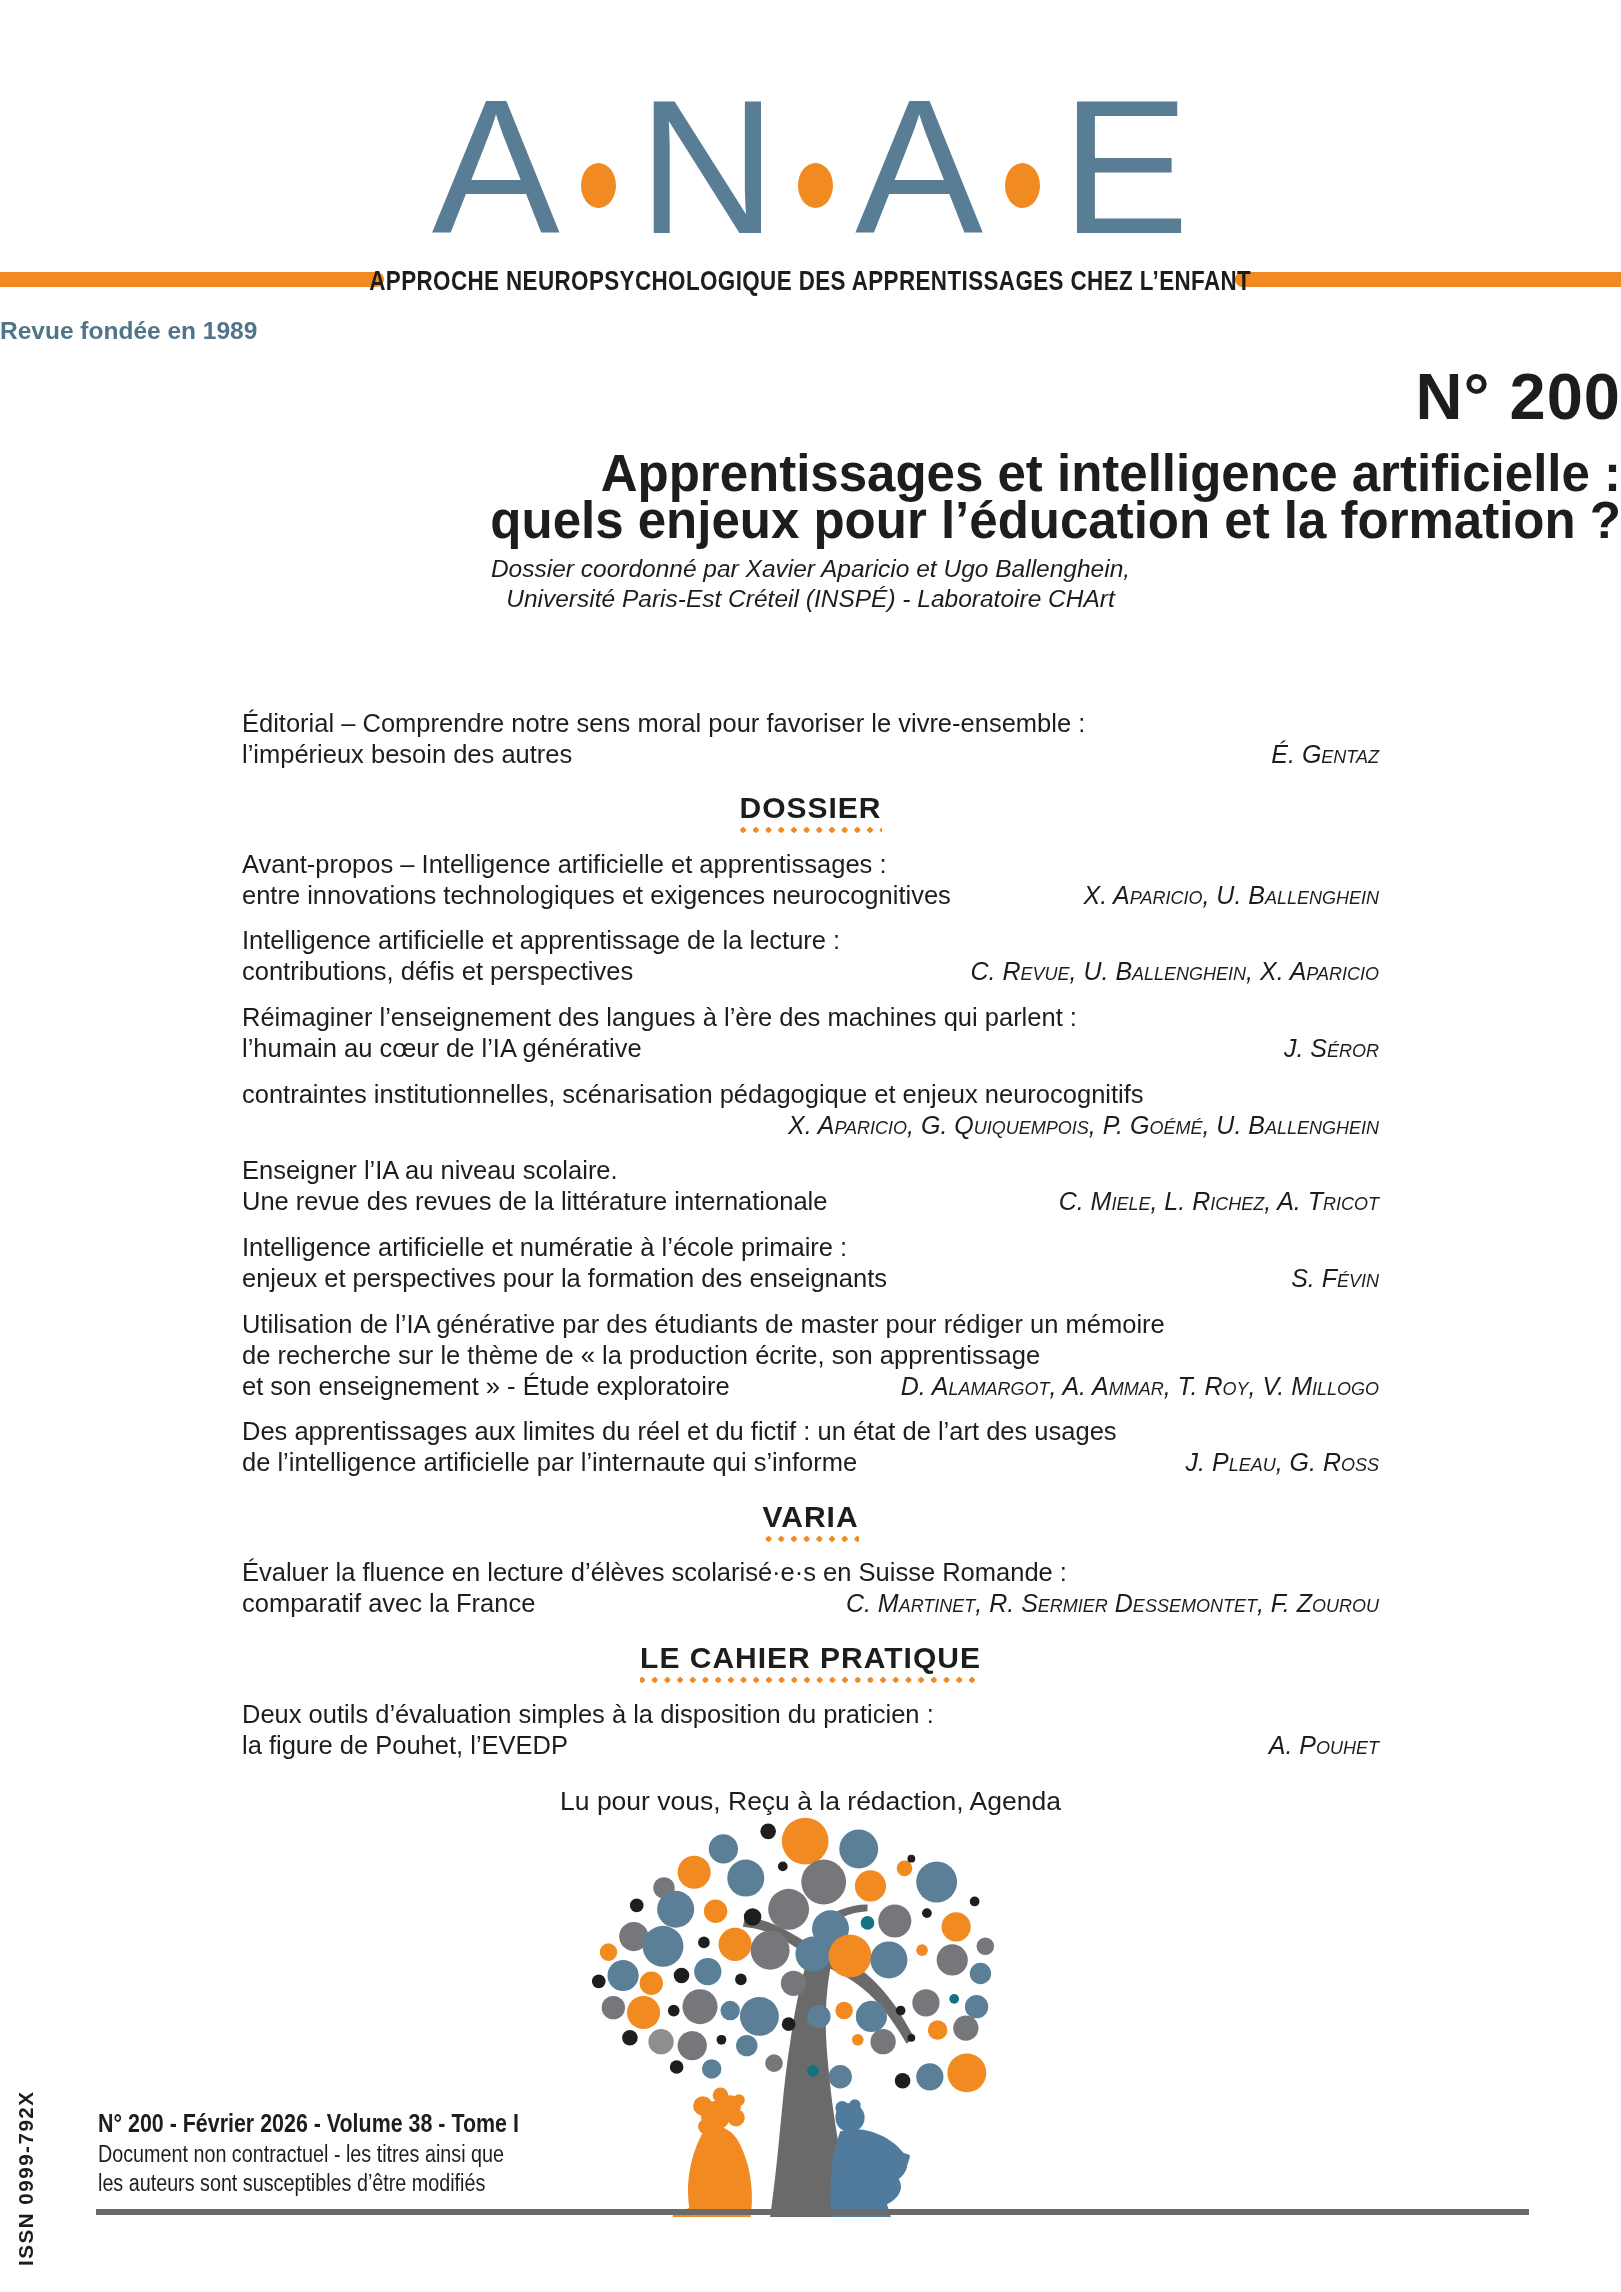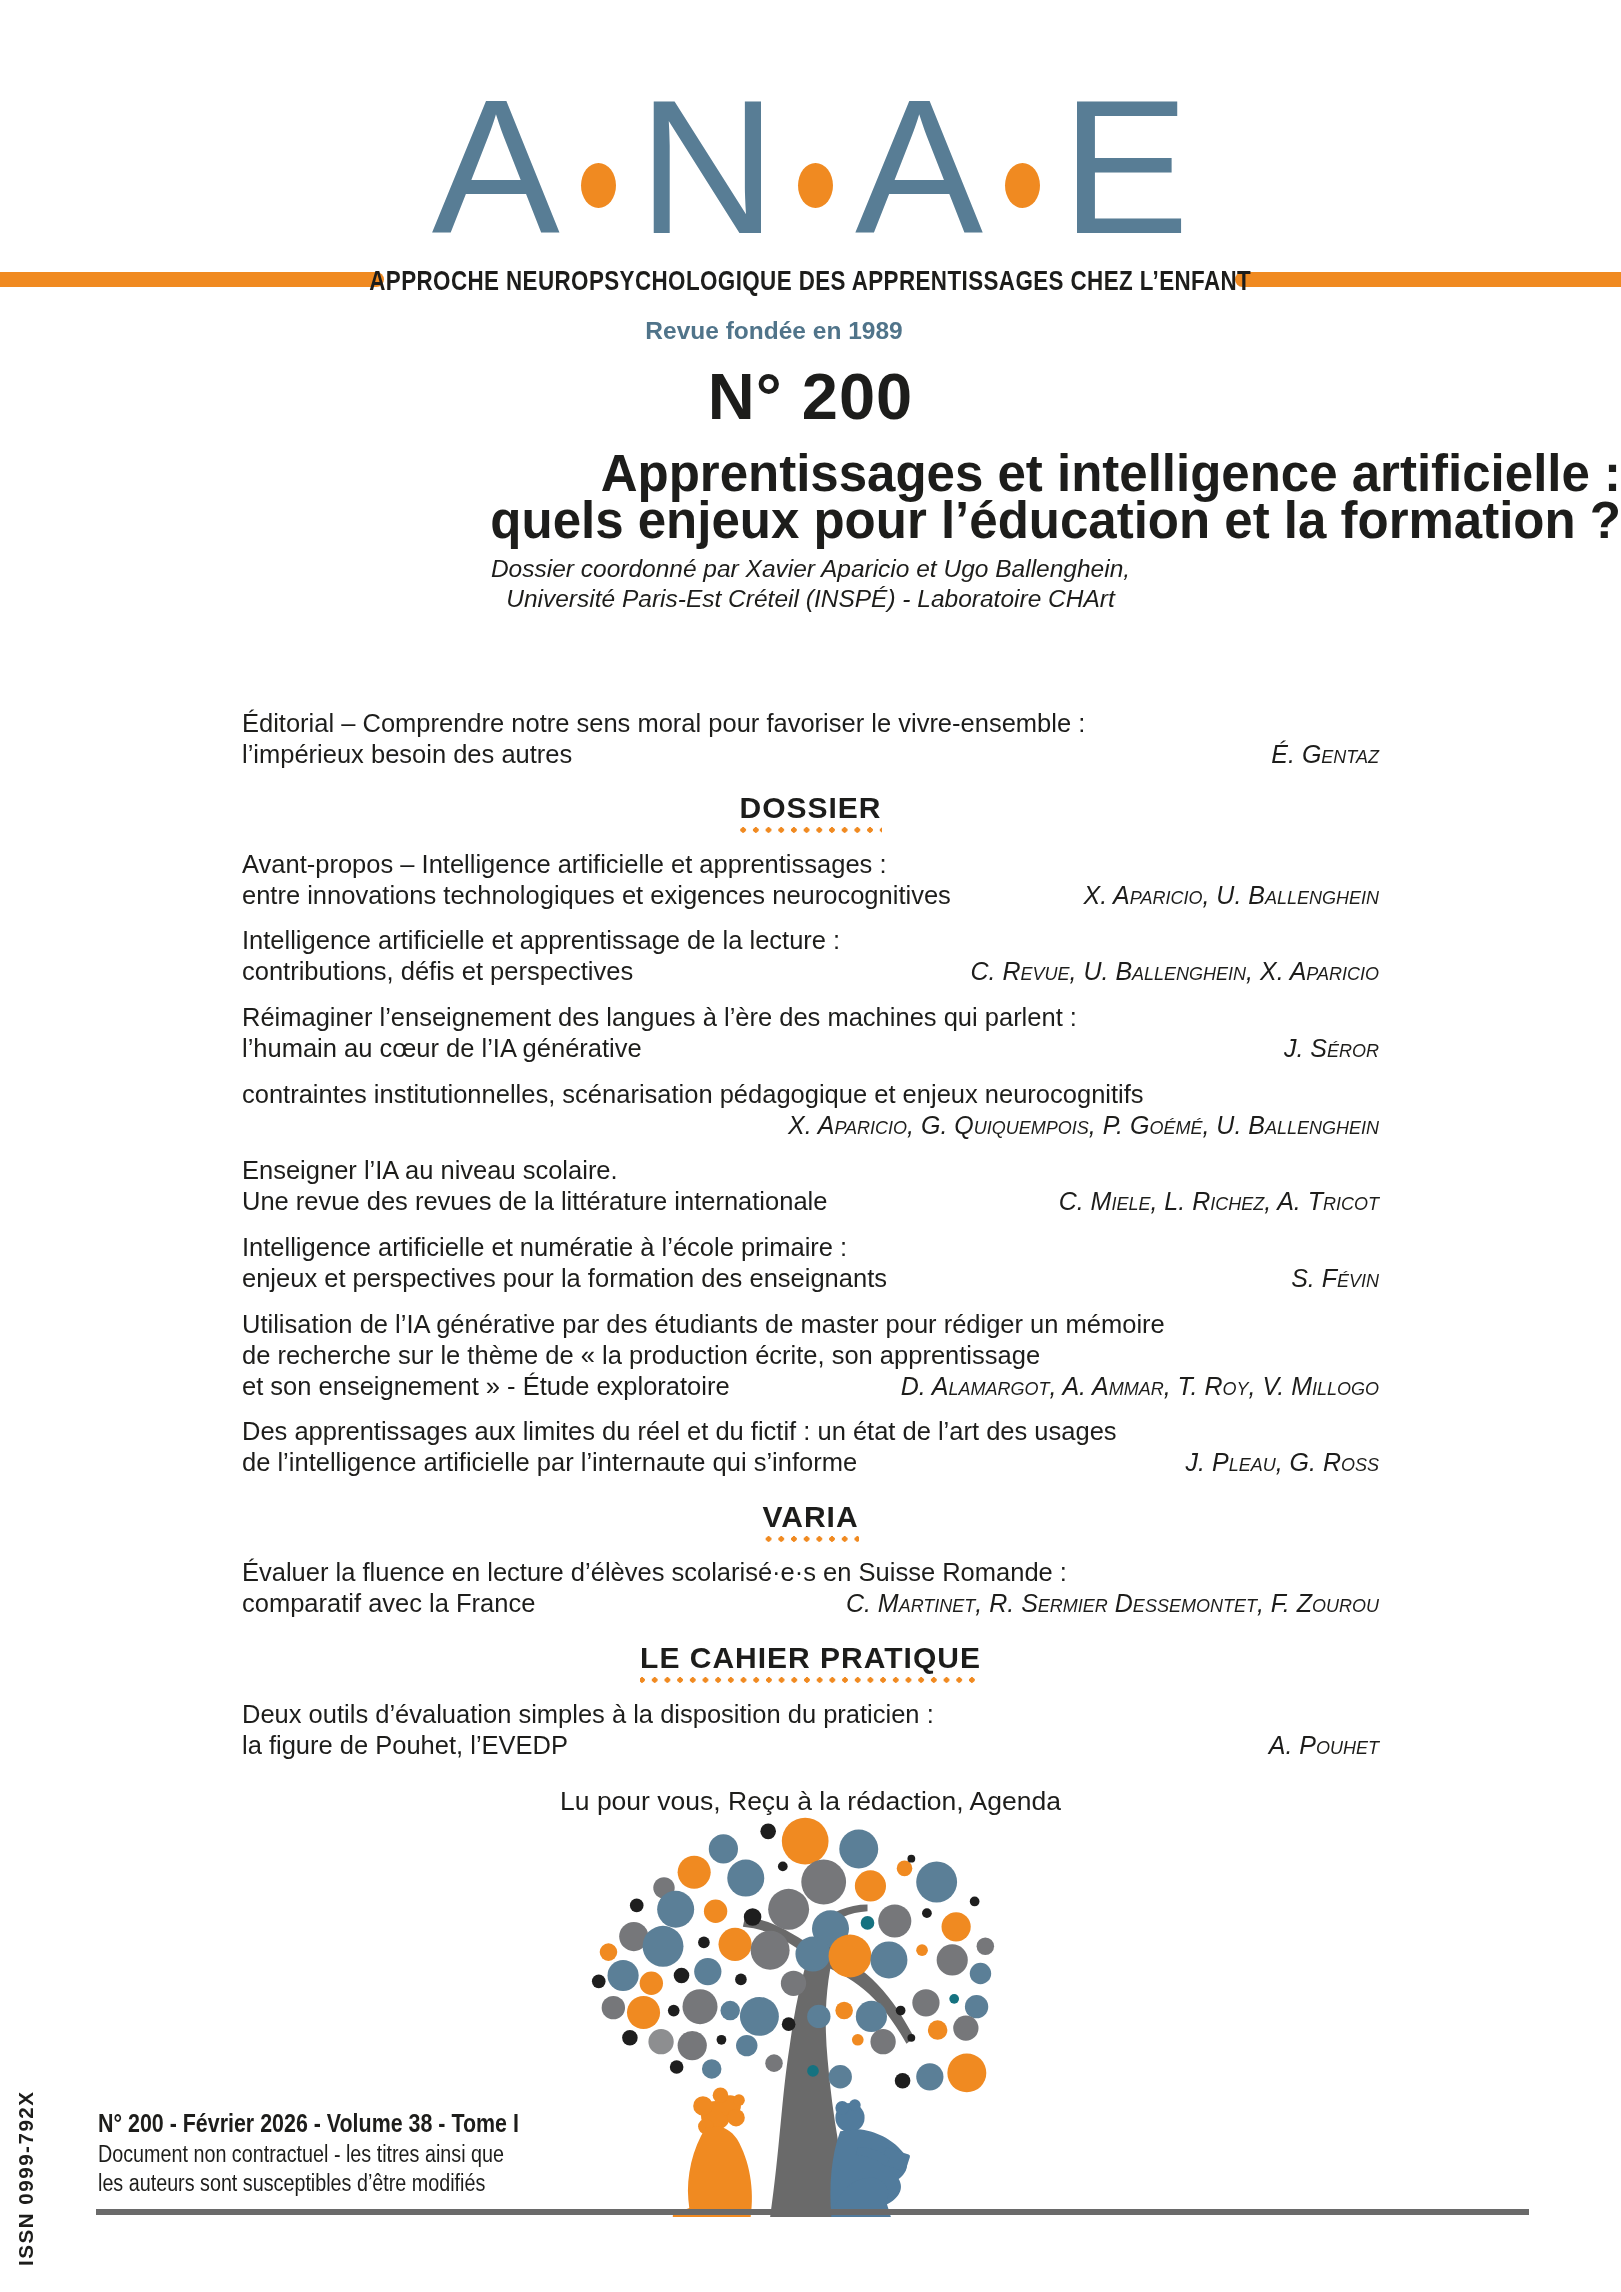--- a/index.html
+++ b/index.html
@@ -44,27 +44,27 @@
   .tagline-bar.right{left:1235px;right:0;border-radius:7.8px 0 0 7.8px;}
   .tagline-text-wrap{position:absolute;left:0;right:0;top:0;text-align:center;}
   .tagline-text{
     display:inline-block;
     font-size:28px;font-weight:700;letter-spacing:0.5px;
     transform:scaleX(0.80);transform-origin:center;
     white-space:nowrap;color:var(--ink);
   }
   .founded{
     margin-top:13.7px;padding-right:73px;
-    text-align:center;
+    text-align:left;
     font-size:24.5px;font-weight:700;color:#50748a;
   }
 
   
   .issue-number{
-    margin-top:13.7px;text-align:center;
+    margin-top:13.7px;text-align:right;
     font-size:65px;font-weight:700;letter-spacing:1px;
   }
   .issue-title{
     margin-top:15.7px;text-align:right;
     font-size:51px;font-weight:700;line-height:47px;
   }
   .issue-subtitle{
     margin-top:9.8px;text-align:center;
     font-size:24.5px;font-style:italic;line-height:30px;
   }

